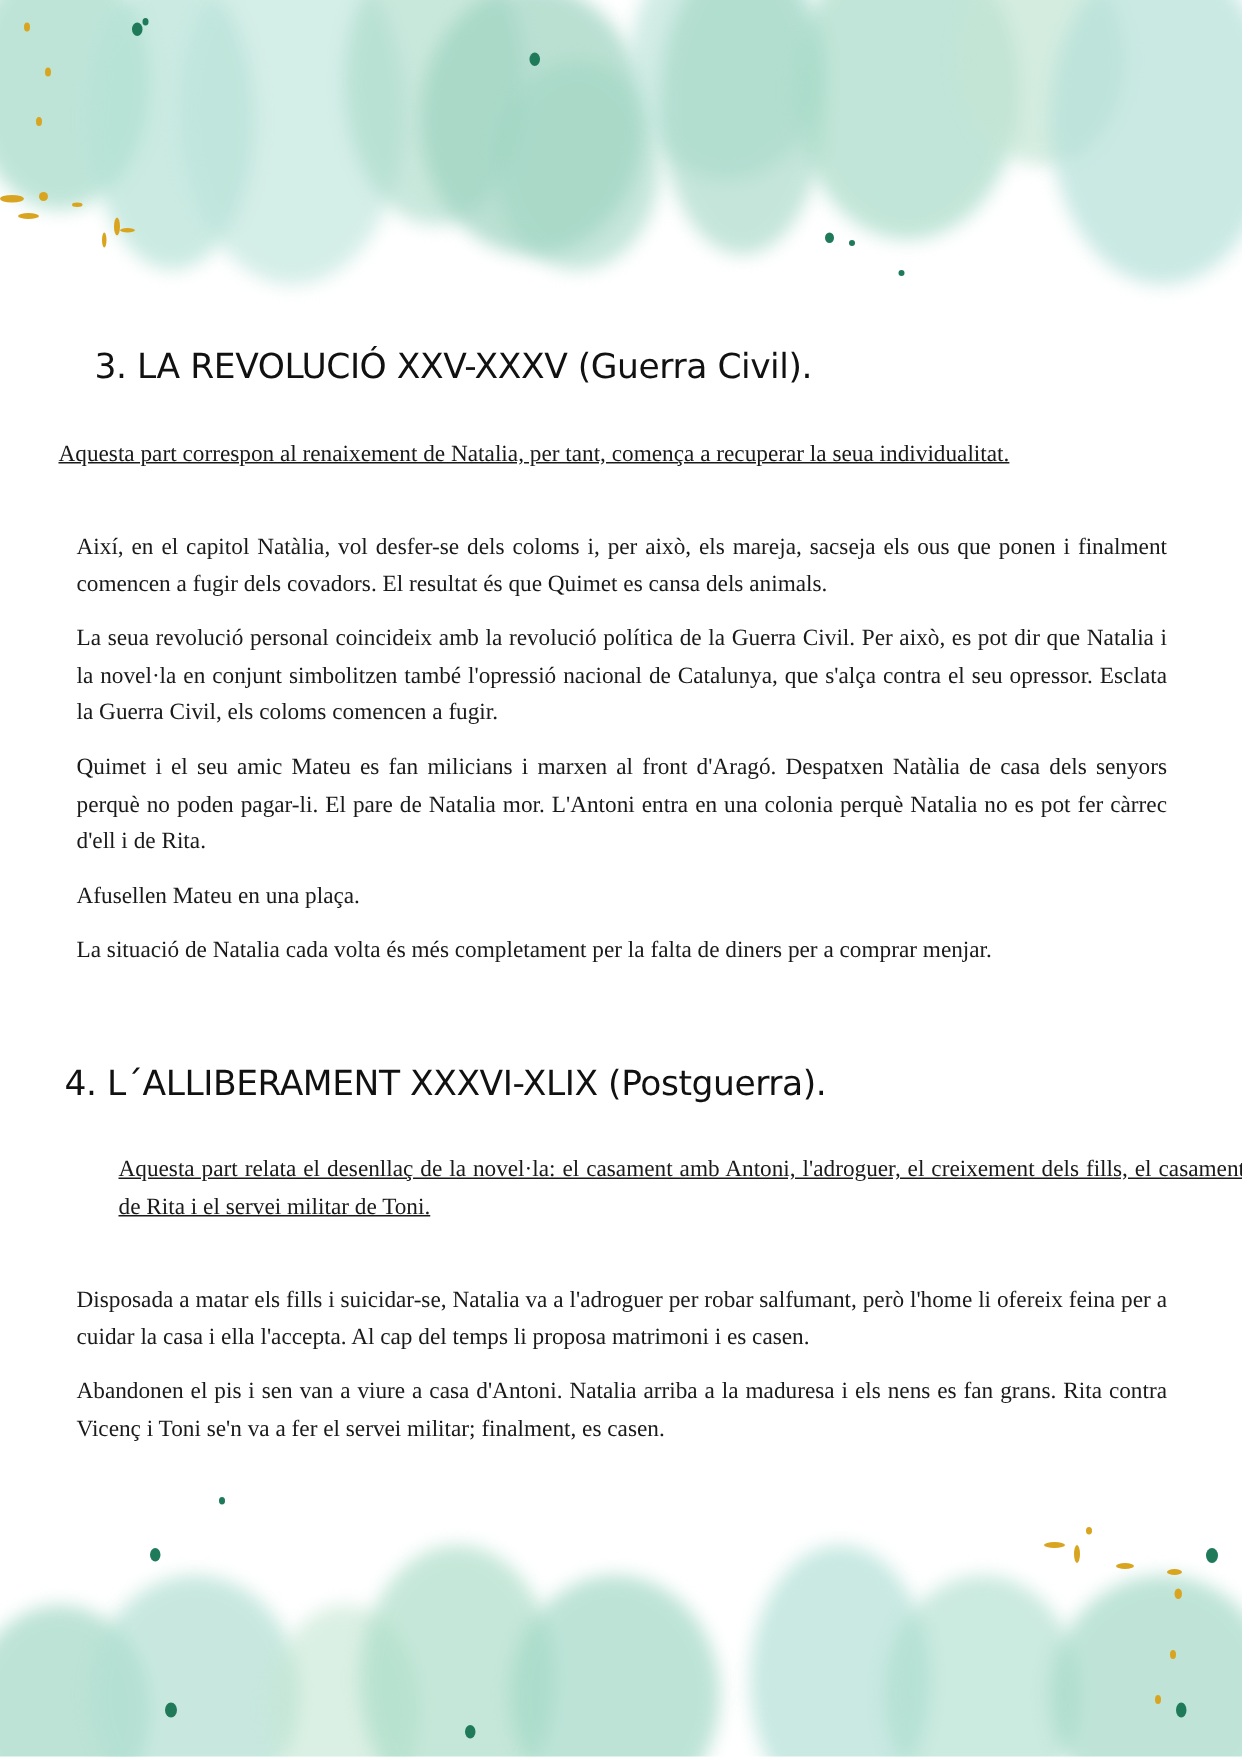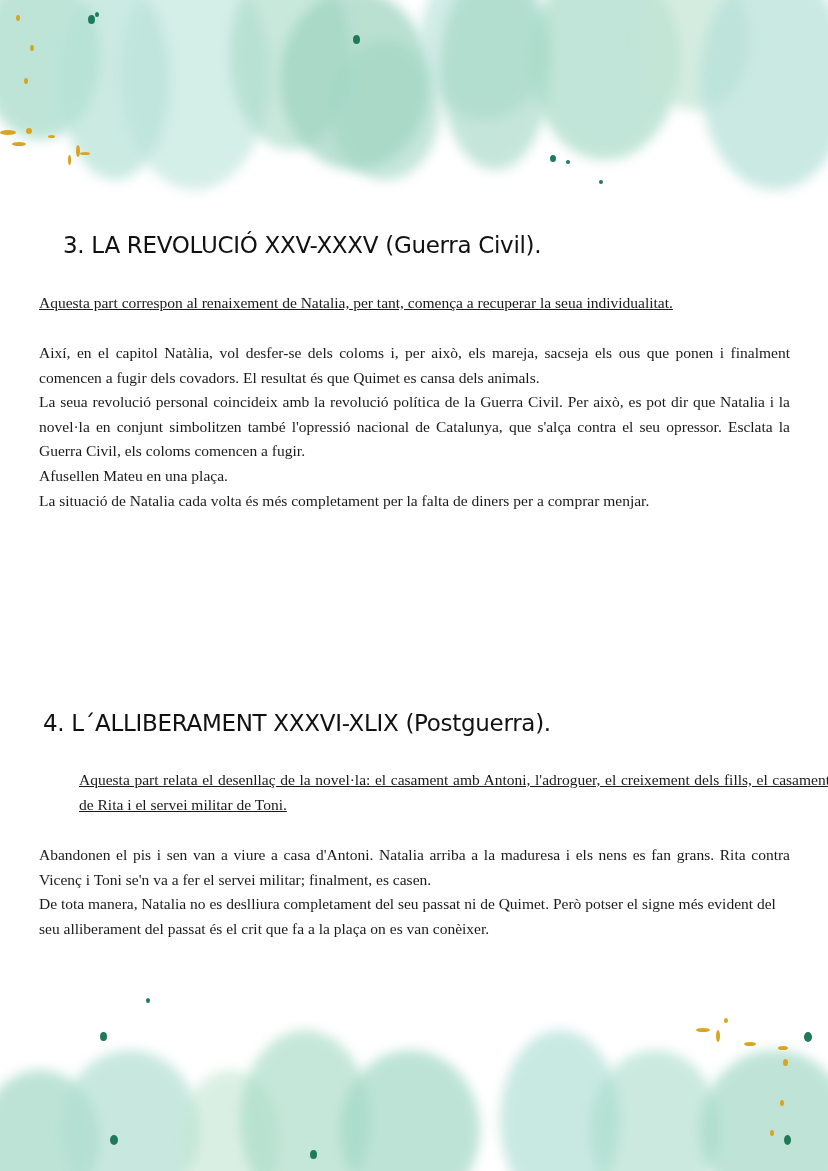--- a/index.html
+++ b/index.html
@@ -26,21 +26,21 @@
     }
     .intro {
       position: absolute; left: 0; width: 751px;
       font-size: 15.5px; line-height: 24.5px;
       text-decoration: underline; text-align: justify; text-align-last: left;
     }
     .body {
       position: absolute; left: 0; width: 751px;
       font-size: 15.5px; line-height: 24.6px;
     }
-    .body p { margin: 0; text-align: justify; font-family: Liberation Serif, serif; }
+    .body p { margin: 12px; text-align: justify; font-family: Liberation Serif, serif; }
     .body p.last { text-align: left; }
   </style>
 </head>
 <body>
 
 <div class="deco-top">
   <div class="wc" style="left:-20px;top:-30px;width:120px;height:170px;background:#a9dccb;opacity:.75"></div>
   <div class="wc" style="left:60px;top:-20px;width:110px;height:200px;background:#b5e2d6;opacity:.7"></div>
   <div class="wc" style="left:120px;top:-40px;width:150px;height:230px;background:#b9e3d9;opacity:.6"></div>
   <div class="wc" style="left:230px;top:-40px;width:120px;height:190px;background:#a6d9c6;opacity:.6"></div>
@@ -94,23 +94,24 @@
   <div class="dot y" style="left:770px;top:140px;width:4px;height:6px"></div>
 </div>
 
 <div class="content">
 
   <h2 style="left:24px;top:232px;">3. LA REVOLUCIÓ XXV-XXXV (Guerra Civil).</h2>
   <div class="intro" style="top:291px;">Aquesta part correspon al renaixement de Natalia, per tant, comença a recuperar la seua individualitat.</div>
   <div class="body" style="top:341px;">
     <p> Així, en el capitol Natàlia, vol desfer-se dels coloms i, per això, els mareja, sacseja els ous que ponen i finalment comencen a fugir dels covadors. El resultat és que Quimet es cansa dels animals.</p>
     <p>La seua revolució personal coincideix amb la revolució política de la Guerra Civil. Per això, es pot dir que Natalia i la novel·la en conjunt simbolitzen també l'opressió nacional de Catalunya, que s'alça contra el seu opressor. Esclata la Guerra Civil, els coloms comencen a fugir.</p>
+    <p>Quimet i el seu amic Mateu es fan milicians i marxen al front d'Aragó. Despatxen Natàlia de casa dels senyors perquè no poden pagar-li. El pare de Natalia mor. L'Antoni entra en una colonia perquè Natalia no es pot fer càrrec d'ell i de Rita.</p>
     <p>Afusellen Mateu en una plaça.</p>
     <p class="last">La situació de Natalia cada volta és més completament per la falta de diners per a comprar menjar.</p>
   </div>
 
   <h2 style="left:4px;top:710px;text-align:right;">4. L´ALLIBERAMENT XXXVI-XLIX (Postguerra).</h2>
   <div class="intro" style="top:768px;margin-left:40px;">Aquesta part relata el desenllaç de la novel·la: el casament amb Antoni, l'adroguer, el creixement dels fills, el casament de Rita i el servei militar de Toni.</div>
   <div class="body" style="top:843px;">
+    <p>Disposada a matar els fills i suicidar-se, Natalia va a l'adroguer per robar salfumant, però l'home li ofereix feina per a cuidar la casa i ella l'accepta. Al cap del temps li proposa matrimoni i es casen.</p>
     <p>Abandonen el pis i sen van a viure a casa d'Antoni. Natalia arriba a la maduresa i els nens es fan grans. Rita contra Vicenç i Toni se'n va a fer el servei militar; finalment, es casen.</p>
-    <p class="last">De tota manera, Natalia no es deslliura completament del seu passat ni de Quimet. Però potser el signe més evident del seu alliberament del passat és el crit que fa a la plaça on es van conèixer.</p>
   </div>
 </div>
 
 </body></html>

